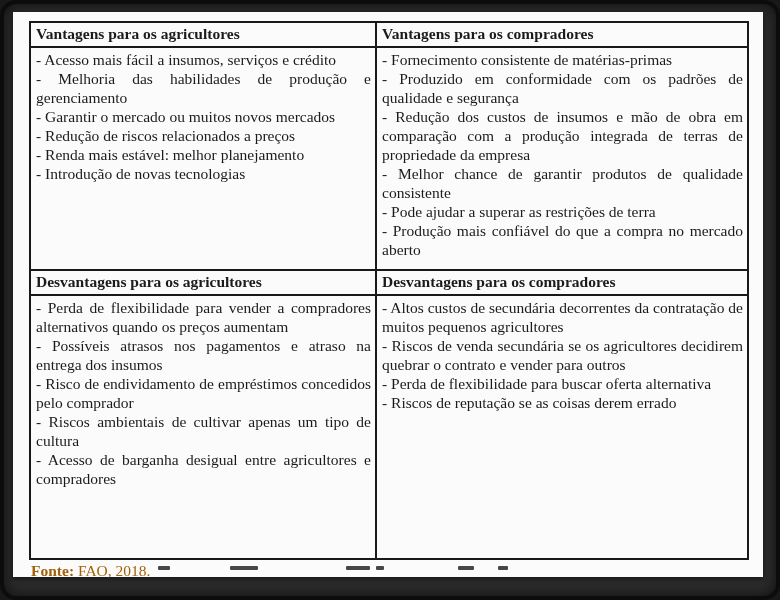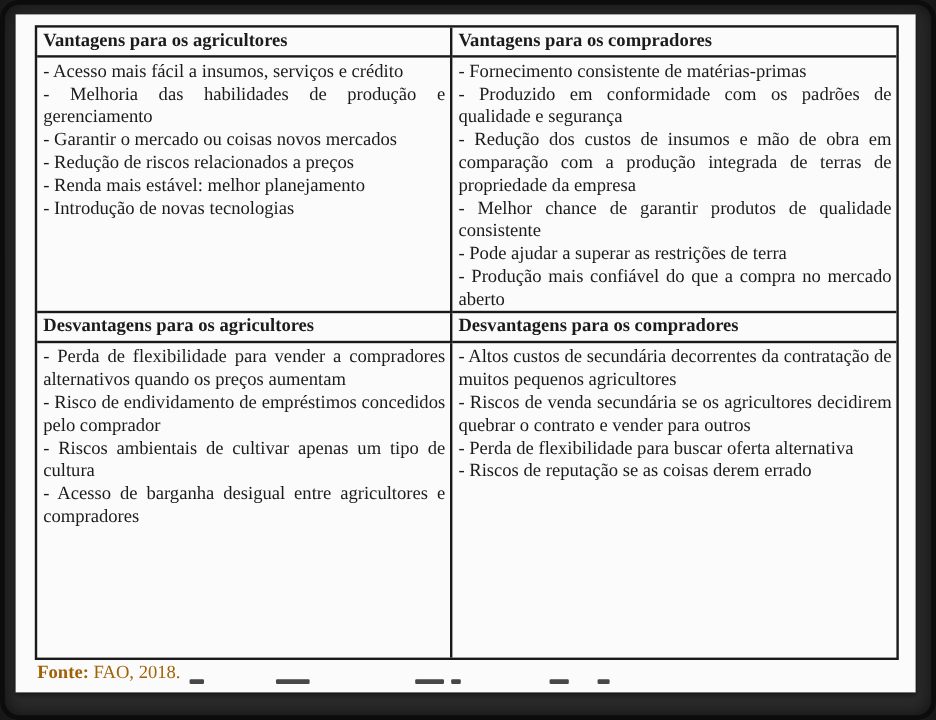--- a/index.html
+++ b/index.html
@@ -49,21 +49,21 @@
     font-size: 15.5px;
     line-height: 20px;
     border-bottom: 2px solid #191919;
     white-space: nowrap;
     overflow: hidden;
   }
   .td {
     font-size: 15.5px;
     line-height: 19px;
     padding-top: 2px;
-    padding-bottom: 0;
+    padding-bottom: 10px;
   }
   .td.row-advantages { min-height: 212px; border-bottom: 2px solid #191919; }
   .td.row-disadvantages { min-height: 262px; }
   .bullet {
     margin: 0;
     text-align: justify;
     hyphens: none;
   }
   .source-note {
     margin: 2px 0 0 2px;
@@ -93,39 +93,40 @@
   <div class="page">
 
     <div class="ctable">
 
       <div class="cell th left-col">Vantagens para os agricultores</div>
       <div class="cell th">Vantagens para os compradores</div>
 
       <div class="cell td row-advantages left-col">
           <p class="bullet">- Acesso mais fácil a insumos, serviços e crédito</p>
           <p class="bullet">- Melhoria das habilidades de produção e gerenciamento</p>
-          <p class="bullet">- Garantir o mercado ou coisas novos mercados</p>
+          <p class="bullet">- Garantir o mercado ou muitos novos mercados</p>
           <p class="bullet">- Redução de riscos relacionados a preços</p>
           <p class="bullet">- Renda mais estável: melhor planejamento</p>
           <p class="bullet">- Introdução de novas tecnologias</p>
         </div>
       <div class="cell td row-advantages">
           <p class="bullet">- Fornecimento consistente de matérias-primas</p>
           <p class="bullet">- Produzido em conformidade com os padrões de qualidade e segurança</p>
           <p class="bullet">- Redução dos custos de insumos e mão de obra em comparação com a produção integrada de terras de propriedade da empresa</p>
           <p class="bullet">- Melhor chance de garantir produtos de qualidade consistente</p>
           <p class="bullet">- Pode ajudar a superar as restrições de terra</p>
           <p class="bullet">- Produção mais confiável do que a compra no mercado aberto</p>
         </div>
 
       <div class="cell th left-col">Desvantagens para os agricultores</div>
       <div class="cell th">Desvantagens para os compradores</div>
 
       <div class="cell td row-disadvantages left-col">
           <p class="bullet">- Perda de flexibilidade para vender a compradores alternativos quando os preços aumentam</p>
+          <p class="bullet">- Possíveis atrasos nos pagamentos e atraso na entrega dos insumos</p>
           <p class="bullet">- Risco de endividamento de empréstimos concedidos pelo comprador</p>
           <p class="bullet">- Riscos ambientais de cultivar apenas um tipo de cultura</p>
           <p class="bullet">- Acesso de barganha desigual entre agricultores e compradores</p>
         </div>
       <div class="cell td row-disadvantages">
           <p class="bullet">- Altos custos de secundária decorrentes da contratação de muitos pequenos agricultores</p>
           <p class="bullet">- Riscos de venda secundária se os agricultores decidirem quebrar o contrato e vender para outros</p>
           <p class="bullet">- Perda de flexibilidade para buscar oferta alternativa</p>
           <p class="bullet">- Riscos de reputação se as coisas derem errado</p>
         </div>

